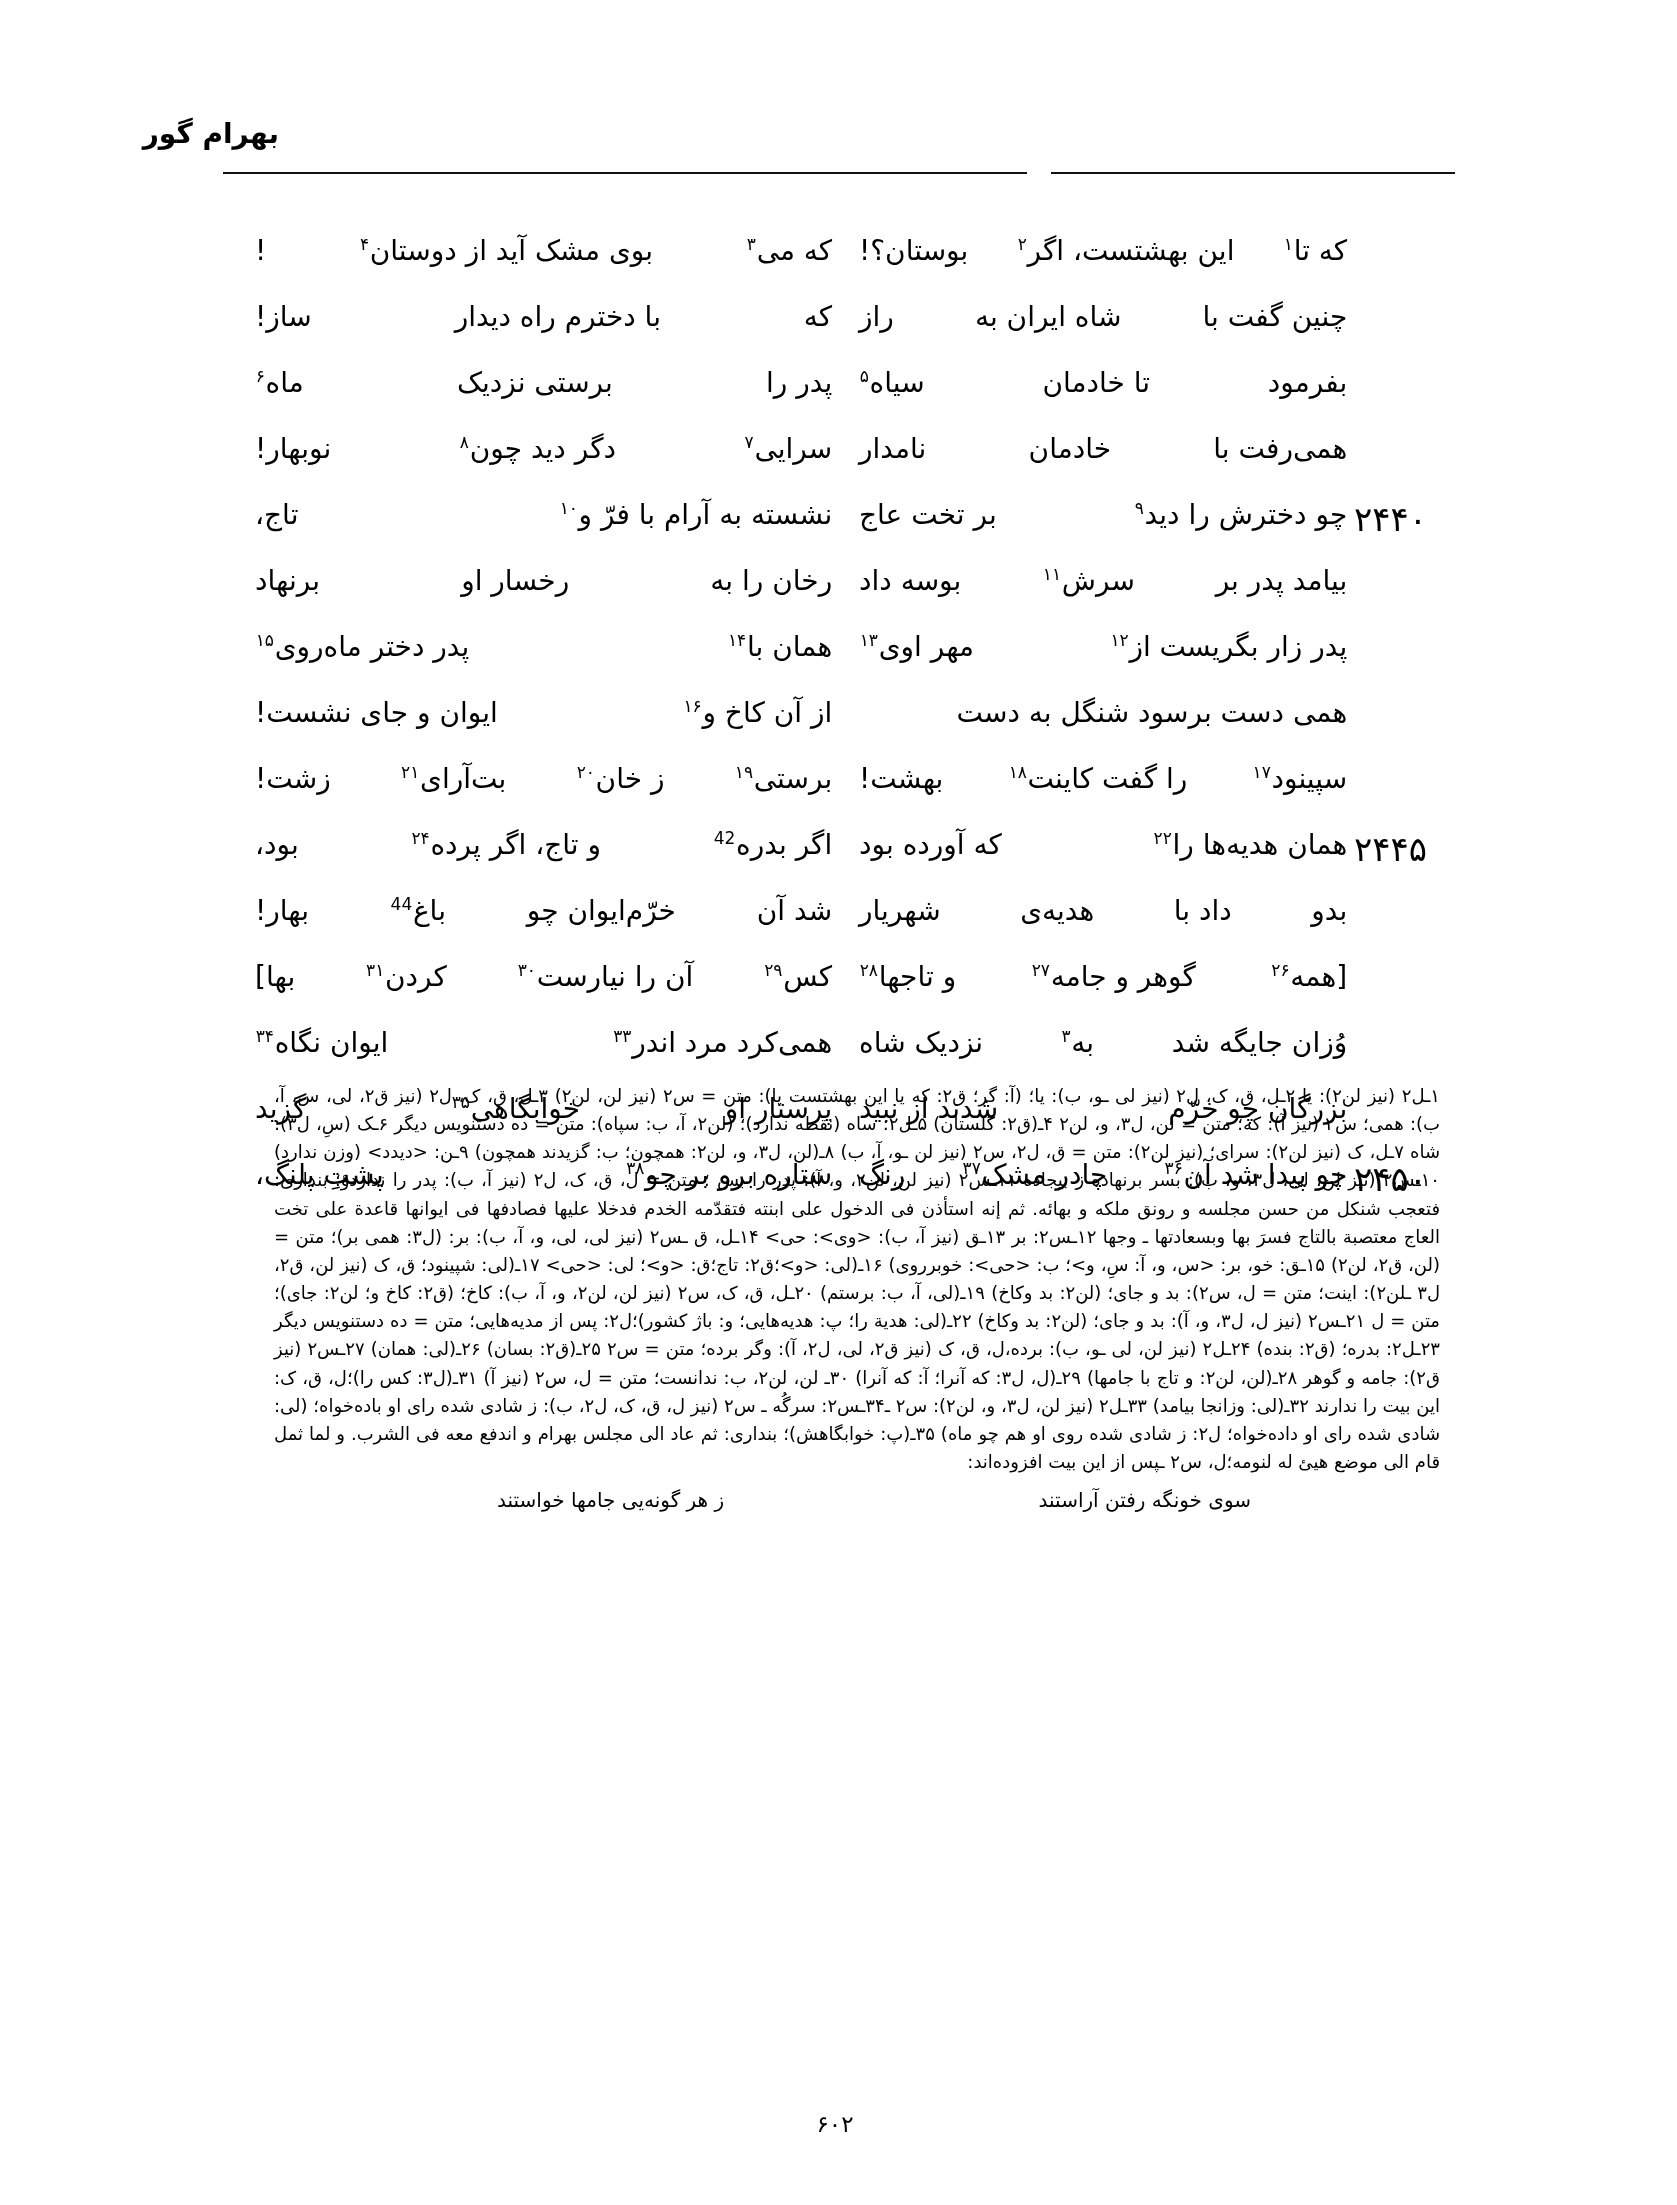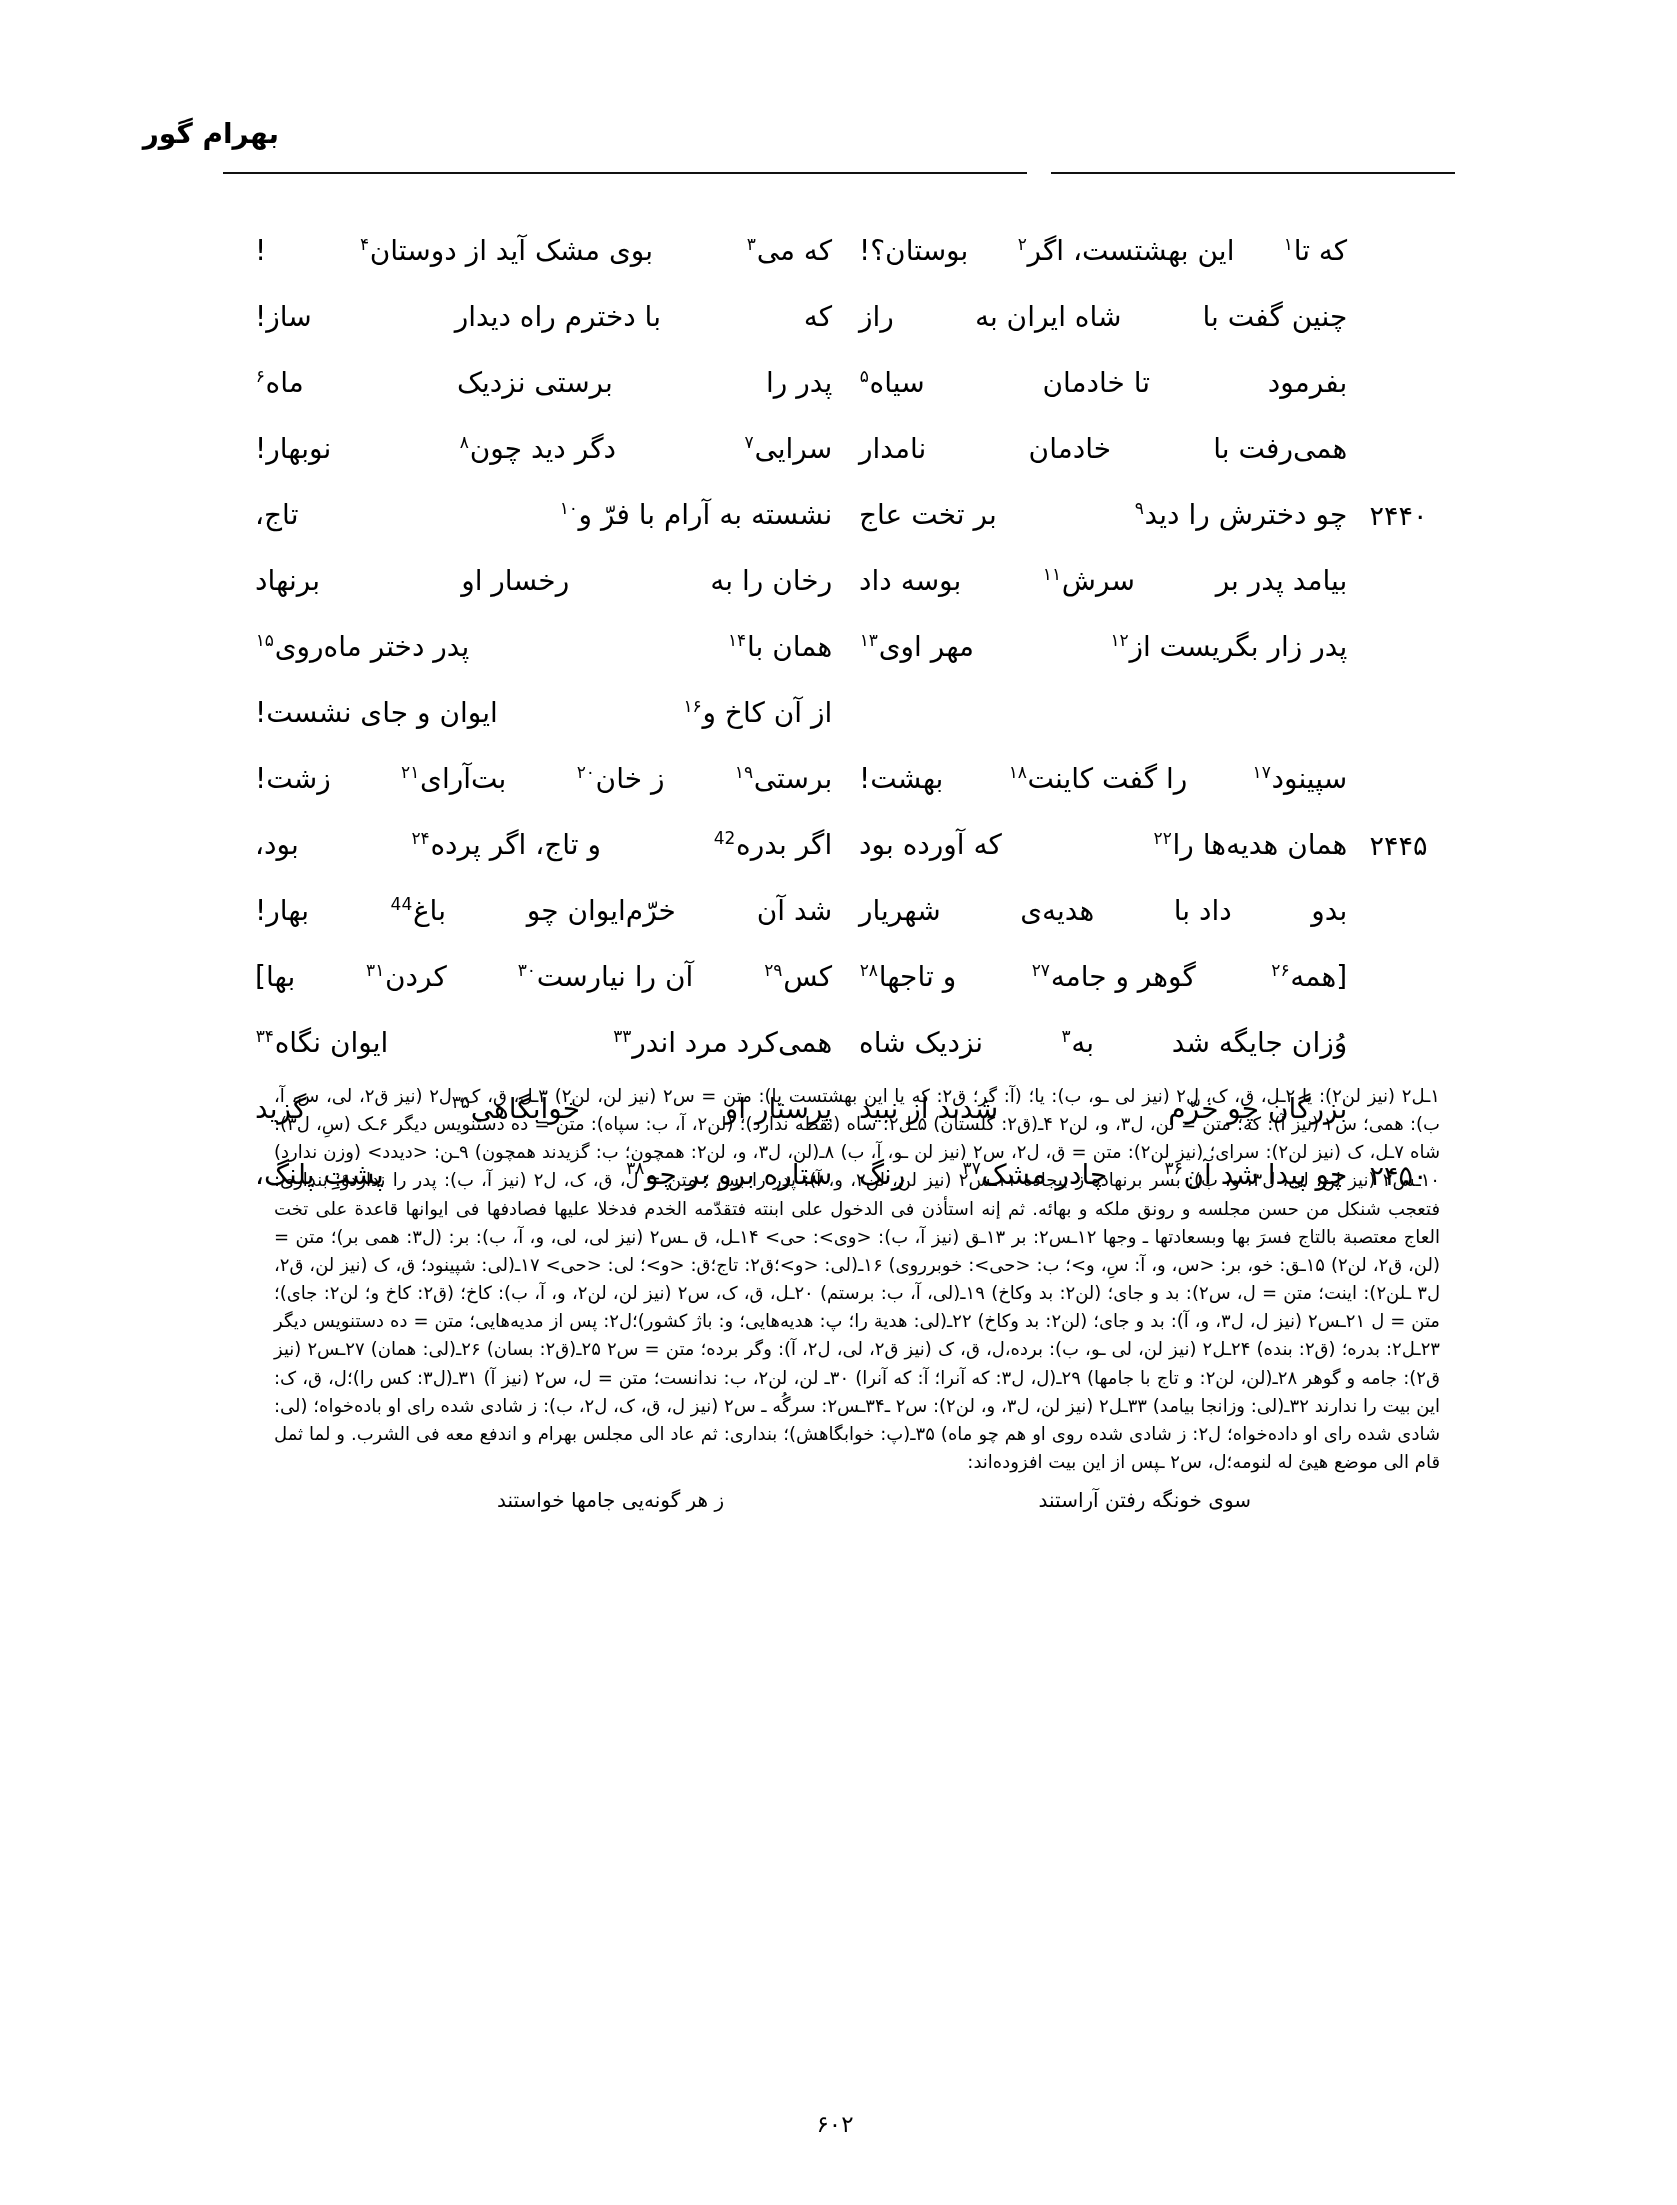--- a/index.html
+++ b/index.html
@@ -83,22 +83,22 @@
   .col-left{
     width:50%;
     box-sizing:border-box;
     display:flex;
     flex-direction:row;
     justify-content:flex-start;
   }
   .bayt-number{
     width:89px;
     flex:0 0 89px;
-    font-size:27px;
-    text-align:center;
+    font-size:34px;
+    text-align:left;
     padding-top:1.4px;
     letter-spacing:0;
   }
   .hemi-text{
     flex:1 1 auto;
     display:flex;
     flex-direction:row;
     justify-content:space-between;
     padding-left:20px;
     padding-right:6.8px;
@@ -273,20 +273,23 @@
         <div class="col-left hemistich">
           <div class="hemi-text ">
             <span class="w">همان با<sup class="note">۱۴</sup></span>
             <span class="w">پدر دختر ماه‌روی<sup class="note">۱۵</sup></span>
           </div>
         </div>
       </div>
       <div class="verse-row">
         <div class="col-right hemistich">
           <div class="bayt-number"></div>
+          <div class="hemi-text ">
+            <span class="w">همی دست برسود شنگل به دست</span>
+          </div>
         </div>
         <div class="col-left hemistich">
           <div class="hemi-text ">
             <span class="w">از آن کاخ و<sup class="note">۱۶</sup></span>
             <span class="w">ایوان و جای نشست!</span>
           </div>
         </div>
       </div>
       <div class="verse-row">
         <div class="col-right hemistich">

